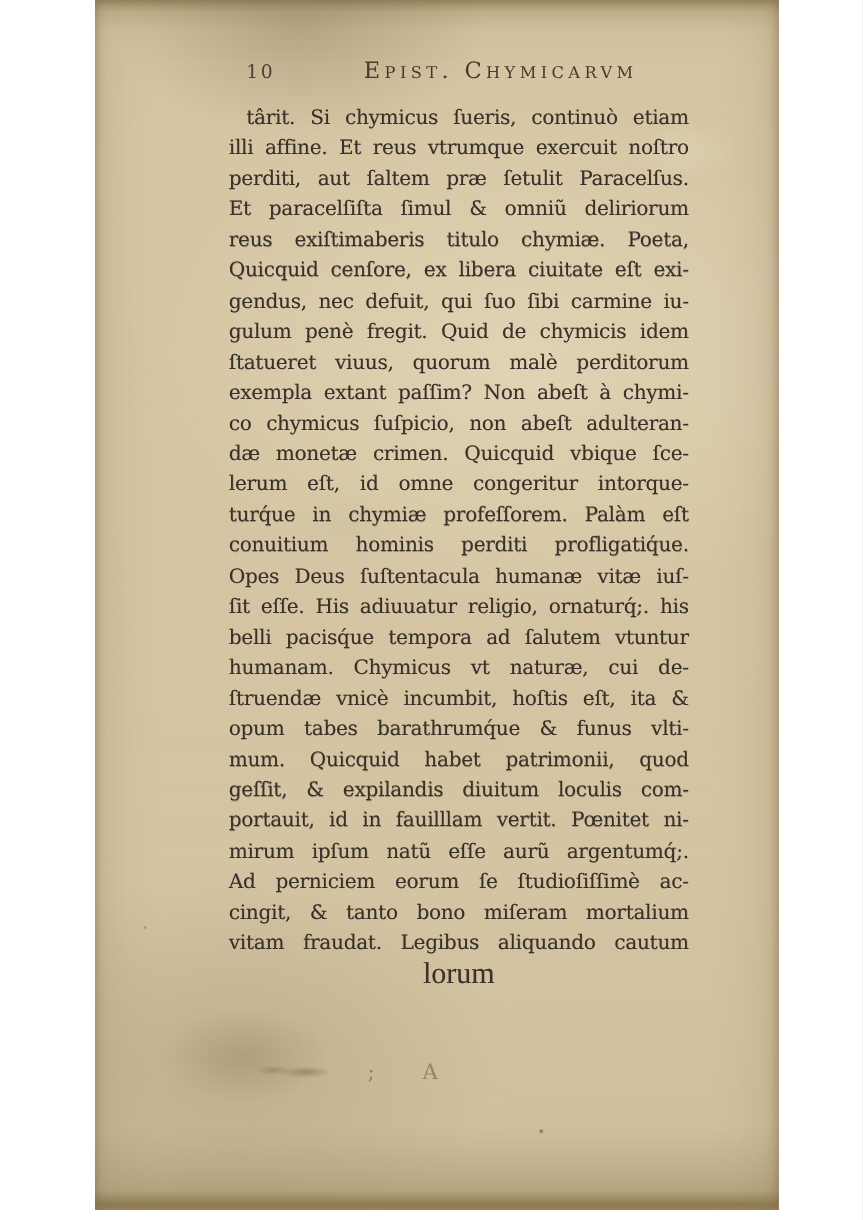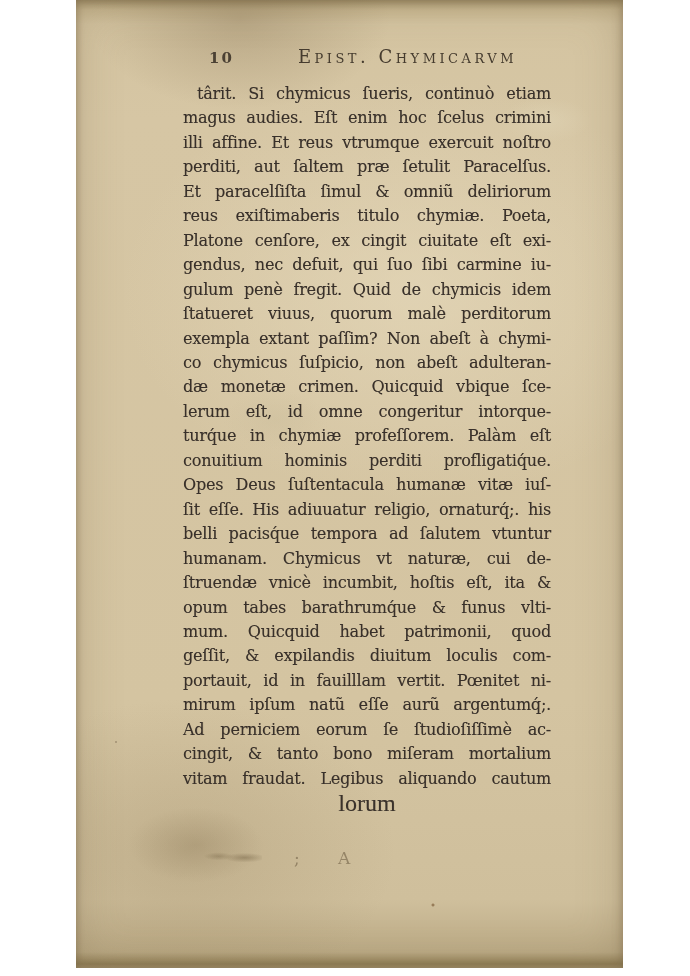--- a/index.html
+++ b/index.html
@@ -61,23 +61,22 @@
   .running-head {
     display: flex;
     align-items: baseline;
     height: 28px;
     color: #443a2d;
     margin-bottom: 8px;
   }
   .page-number {
     font-size: 15px;
     letter-spacing: 2px;
-    margin-left: 26px;
+    margin-left: 14px;
     color: #4b4134;
-    font-weight: bold;
   }
   .running-title {
     flex: 1;
     text-align: center;
     font-variant: small-caps;
     font-size: 18px;
     letter-spacing: 3.5px;
     color: #453b2e;
     padding-left: 30px; 
     white-space: nowrap;
@@ -153,26 +152,25 @@
 
     <div class="page-inner">
 
       <div class="running-head">
         <span class="page-number">10</span>
         <span class="running-title">Epist. Chymicarvm</span>
       </div>
 
       <div class="text-block">
           <div class="line">târit.  Si chymicus ſueris, continuò etiam</div>
-          <div class="line">magus audies. Eſt enim hoc ſcelus crimini</div>
           <div class="line">illi affine. Et reus vtrumque exercuit noſtro</div>
           <div class="line">perditi, aut ſaltem præ ſetulit Paracelſus.</div>
           <div class="line">Et paracelſiſta ſimul &amp; omniũ deliriorum</div>
           <div class="line">reus exiſtimaberis titulo chymiæ.  Poeta,</div>
-          <div class="line">Platone cenſore, ex cingit ciuitate eſt exi-</div>
+          <div class="line">Quicquid cenſore, ex libera ciuitate eſt exi-</div>
           <div class="line">gendus, nec defuit, qui ſuo ſibi carmine iu-</div>
           <div class="line">gulum penè fregit. Quid de chymicis idem</div>
           <div class="line">ſtatueret viuus, quorum malè perditorum</div>
           <div class="line">exempla extant paſſim? Non abeſt à chymi-</div>
           <div class="line">co chymicus ſuſpicio, non abeſt adulteran-</div>
           <div class="line">dæ monetæ crimen.  Quicquid vbique ſce-</div>
           <div class="line">lerum eſt, id omne congeritur intorque-</div>
           <div class="line">turq́ue in chymiæ profeſſorem.  Palàm eſt</div>
           <div class="line">conuitium hominis perditi profligatiq́ue.</div>
           <div class="line">Opes Deus ſuſtentacula humanæ vitæ iuſ-</div>

